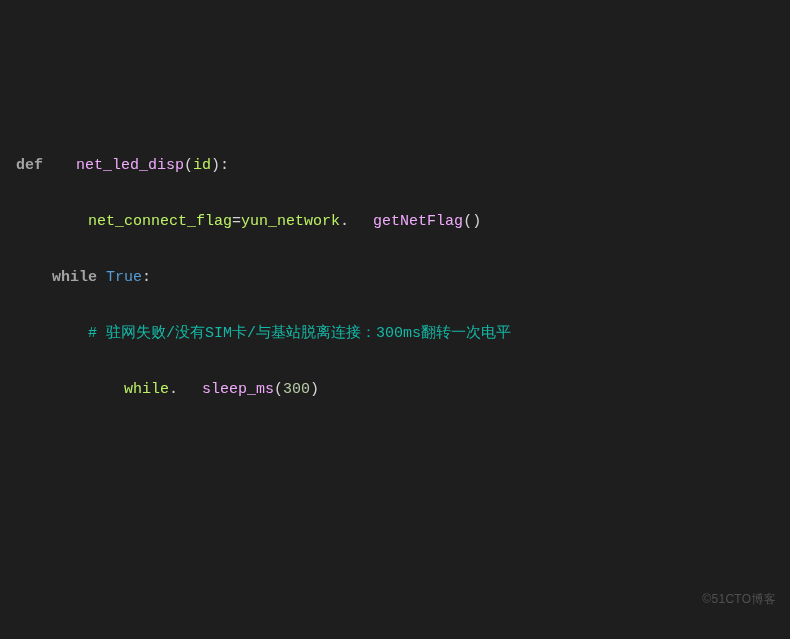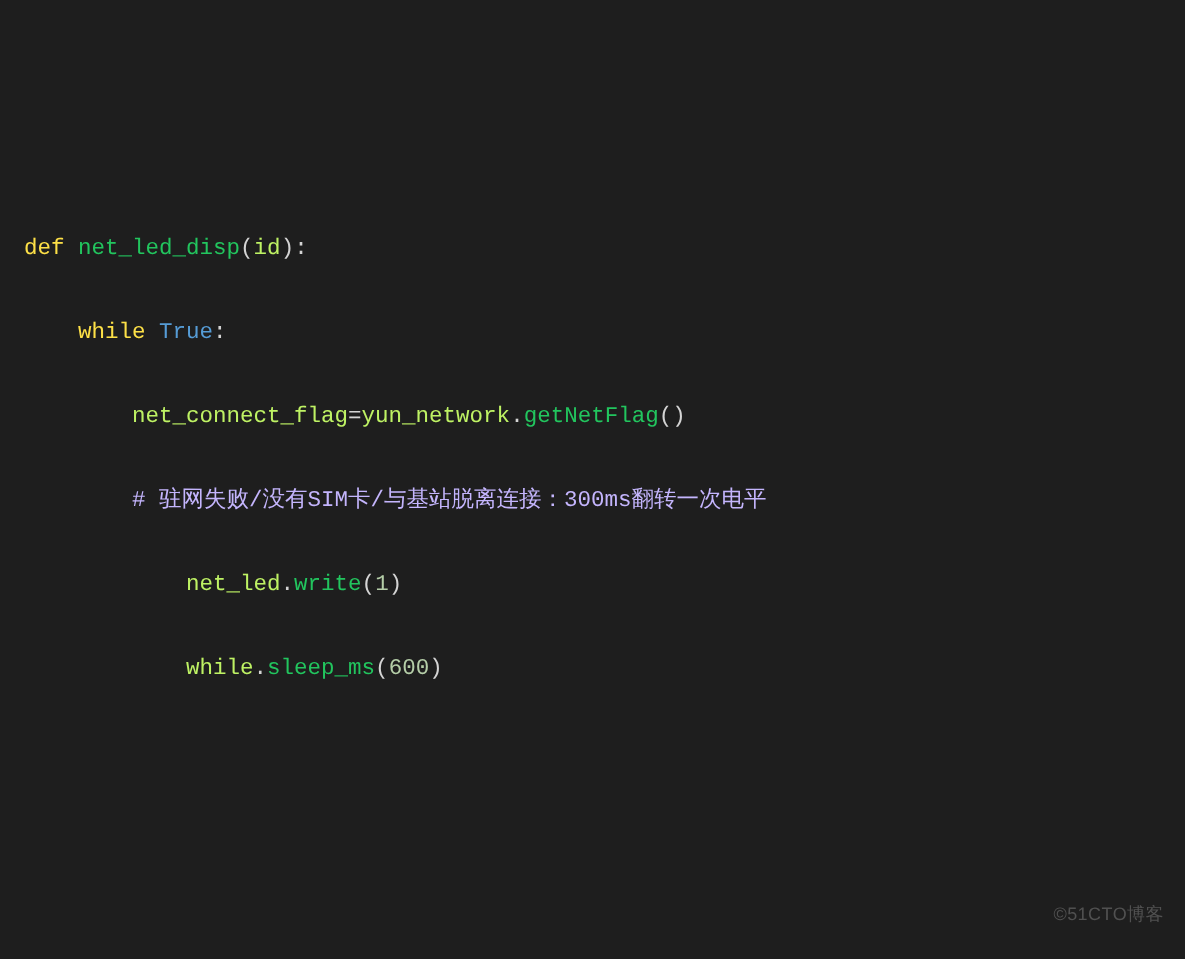--- a/index.html
+++ b/index.html
@@ -10,50 +10,49 @@
     line-height: 28px;
     color: #d4d4d4;
     width: 790px;
     height: 639px;
     overflow: hidden;
     position: relative;
     padding: 12px 0 0 16px;
     white-space: pre;
   }
   .line { display: block; height: 28px; position: relative; }
-  .kw { color: #fde047; }
-  .fn { color: #22c55e; }
+  .kw { color: #a3a3a3; font-weight: bold; }
+  .fn { color: #f0abfc; margin-left: 24px; }
   .id { color: #bef264; }
   .pn { color: #d4d4d4; }
   .num { color: #b5cea8; }
-  .cmt { color: #c4b5fd; }
+  .cmt { color: #14b8a6; }
   .bool { color: #569cd6; }
   .watermark {
     position: absolute;
     right: 14px;
-    bottom: 16px;
+    bottom: 26px;
     color: #666;
     font-size: 12px;
     font-family: sans-serif;
     opacity: 0.7;
     letter-spacing: 0.3px;
   }
 </style>
 </head>
 <body>
 
 
 
 <div>
 <span class="line"><span class="kw">def</span> <span class="fn">net_led_disp</span><span class="pn">(</span><span class="id">id</span><span class="pn">):</span></span>
+<span class="line">        <span class="id">net_connect_flag</span><span class="pn">=</span><span class="id">yun_network</span><span class="pn">.</span><span class="fn">getNetFlag</span><span class="pn">()</span></span>
 <span class="line">    <span class="kw">while</span> <span class="bool">True</span><span class="pn">:</span></span>
-<span class="line">        <span class="id">net_connect_flag</span><span class="pn">=</span><span class="id">yun_network</span><span class="pn">.</span><span class="fn">getNetFlag</span><span class="pn">()</span></span>
 <span class="line">        <span class="cmt"># 驻网失败/没有SIM卡/与基站脱离连接：300ms翻转一次电平</span></span>
-<span class="line">            <span class="id">net_led</span><span class="pn">.</span><span class="fn">write</span><span class="pn">(</span><span class="num">1</span><span class="pn">)</span></span>
-<span class="line">            <span class="id">while</span><span class="pn">.</span><span class="fn">sleep_ms</span><span class="pn">(</span><span class="num">600</span><span class="pn">)</span></span>
+<span class="line">            <span class="id">while</span><span class="pn">.</span><span class="fn">sleep_ms</span><span class="pn">(</span><span class="num">300</span><span class="pn">)</span></span>
 
 
 
 
 
 
 
 
 
 

